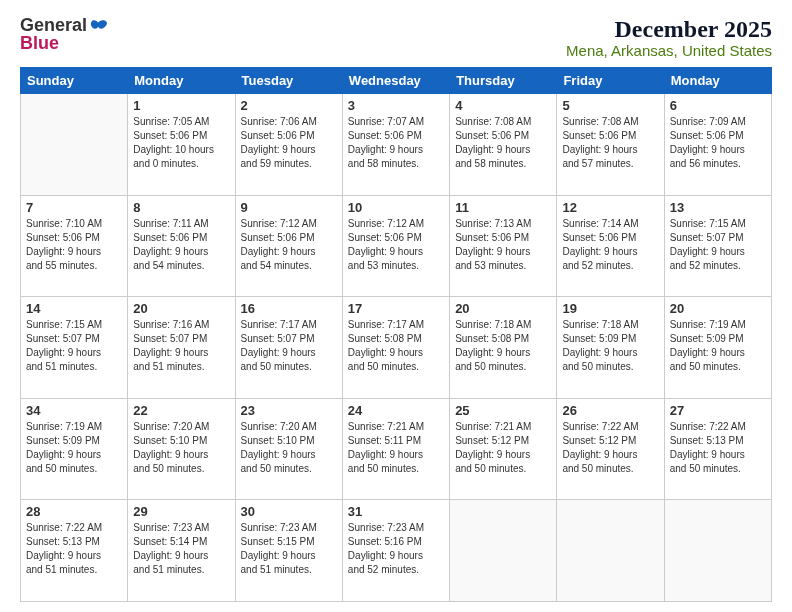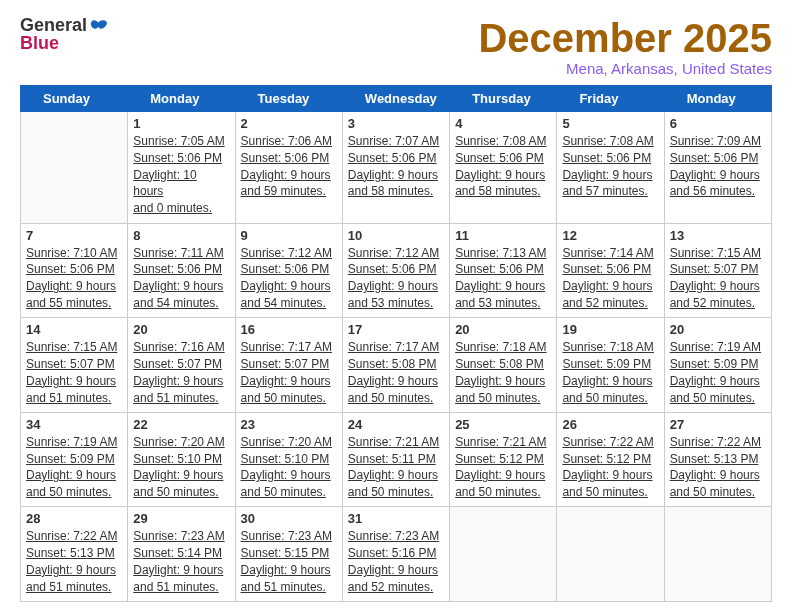--- a/index.html
+++ b/index.html
@@ -37,64 +37,64 @@
     .logo-icon {
       width: 20px;
       height: 20px;
       margin-left: 2px;
       fill: #1565c0;
     }
     .title-section {
       text-align: right;
     }
     .main-title {
-      font-size: 40px;
-      font-weight: bold;
-      color: #a16207;
+      font-size: 24px;
+      font-weight: bold;
+      color: #0f172a;
       line-height: 1.1;
+      font-family: Liberation Serif, serif;
     }
     .subtitle {
       font-size: 15px;
-      color: #8b5cf6;
+      color: #4d7c0f;
     }
     .calendar {
       flex: 1;
       border: 1px solid #ccc;
       border-collapse: collapse;
       width: 100%;
       table-layout: fixed;
     }
     .calendar th {
       background-color: #1565c0;
       color: white;
       text-align: left;
-      padding: 5px 22px;
+      padding: 5px 6px;
       font-size: 13px;
       font-weight: bold;
       border: 1px solid #1565c0;
     }
     .calendar td {
       border: 1px solid #ccc;
       vertical-align: top;
       padding: 4px 5px;
       font-size: 10.5px;
       color: #333;
       height: 80px;
     }
     .day-number {
       font-weight: bold;
       font-size: 13px;
       display: block;
       margin-bottom: 2px;
     }
     .day-info {
-      font-size: 12px;
+      font-size: 10px;
       color: #333;
       line-height: 1.4;
-      text-decoration: underline;
     }
     .empty-cell {
       background: #f9f9f9;
     }
     table {
       width: 100%;
       border-collapse: collapse;
     }
   </style>
 </head>

